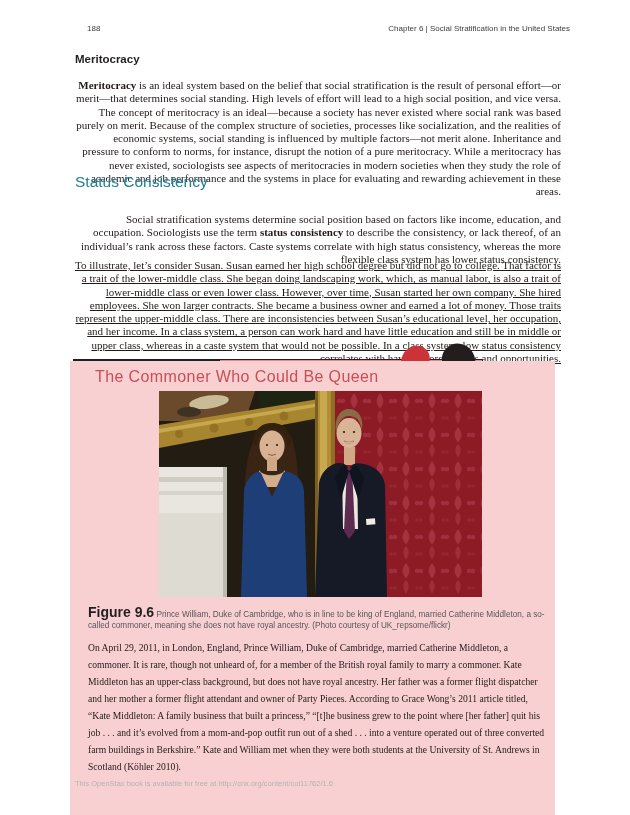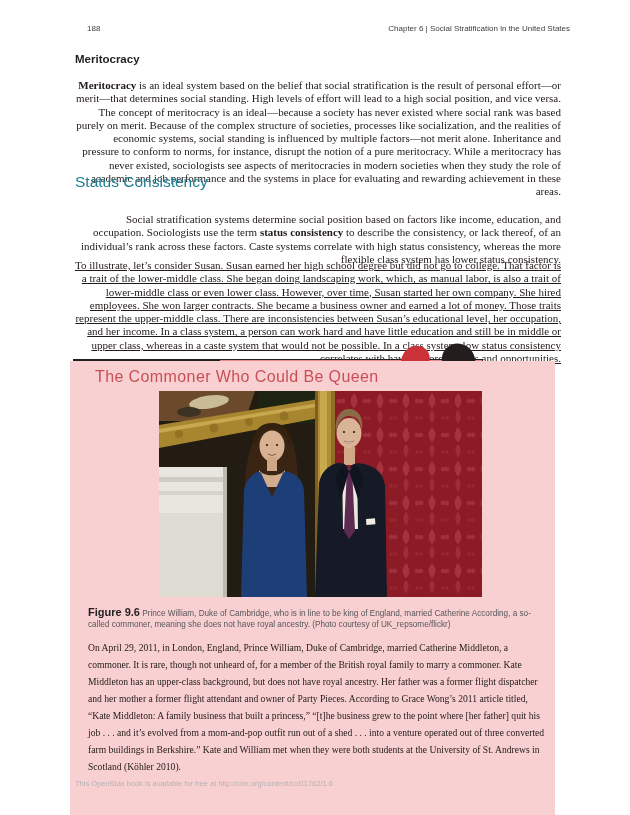--- a/index.html
+++ b/index.html
@@ -29,21 +29,21 @@
   .cat1{color:#8e2433;font-weight:bold;}
   .amp{color:#cc2a2f;font-weight:bold;margin-left:6px;}
   .cat2{color:#000000;font-weight:bold;}
   .heads{position:absolute;right:-1px;bottom:-1px;width:88px;height:37px;overflow:visible;}
   .pinkbox{position:absolute;left:70px;top:361px;width:485px;height:464px;background:#f9d0d2;}
   .box-title{position:absolute;left:25px;top:7px;font-family:"Liberation Sans",sans-serif;
     font-size:16px;letter-spacing:0.4px;color:#c84f55;}
   .photo{position:absolute;left:89px;top:30px;width:323px;height:206px;display:block;}
   .caption{position:absolute;left:18px;top:238px;width:457px;
     font-family:"Liberation Sans",sans-serif;font-size:8.2px;line-height:10.5px;color:#56565a;}
-  .caption b{font-size:11px;color:#231f20;}
+  .caption b{font-size:14px;color:#231f20;}
   .box-body{position:absolute;left:18px;top:268px;width:458px;
     font-size:9.6px;line-height:17px;color:#201a18;}
   .footer{position:absolute;left:75px;top:779px;font-family:"Liberation Sans",sans-serif;
     font-size:7.5px;color:#b3b3b3;text-align:center;}
 </style>
 </head>
 <body>
 
 <div class="page">
 
@@ -138,20 +138,20 @@
       <circle cx="195" cy="41" r="1.1" fill="#2a1d12"></circle>
       <path d="M185,50 Q190,54.5 195,50 Q190,52 185,50 Z" fill="#f0ebe2" stroke="#9a6a52" stroke-width="0.6"></path>
       <path d="M178,72 C168,75 162,82 160,92 L156,206 H228 L226,94 C224,83 218,76 205,73 C200,72 196,72 193,74 L190,78 L187,74 C184,72 181,72 178,72 Z" fill="#161a26"></path>
       <path d="M183,74 L190,81 L198,74 L199,138 L184,138 Z" fill="#ece8e0"></path>
       <path d="M188,77 L193,77 L196,140 L190,148 L185,140 Z" fill="#5d2b52"></path>
       <path d="M184,73 L190,80 L182,108 L176,87 Z" fill="#10141e"></path>
       <path d="M197,73 L190,80 L199,108 L205,87 Z" fill="#10141e"></path>
       <rect x="207" y="128" width="9" height="6" fill="#efece4" transform="rotate(-4 207 128)"></rect>
     </svg>
 
-    <p class="caption"><b>Figure 9.6</b><span> Prince William, Duke of Cambridge, who is in line to be king of England, married Catherine According, a so-called commoner, meaning she does not have royal ancestry. (Photo courtesy of UK_repsome/flickr)</span></p>
+    <p class="caption"><b>Figure 9.6</b><span> Prince William, Duke of Cambridge, who is in line to be king of England, married Catherine Middleton, a so-called commoner, meaning she does not have royal ancestry. (Photo courtesy of UK_repsome/flickr)</span></p>
 
     <p class="box-body">On April 29, 2011, in London, England, Prince William, Duke of Cambridge, married Catherine Middleton, a commoner. It is rare, though not unheard of, for a member of the British royal family to marry a commoner. Kate Middleton has an upper-class background, but does not have royal ancestry. Her father was a former flight dispatcher and her mother a former flight attendant and owner of Party Pieces. According to Grace Wong’s 2011 article titled, “Kate Middleton: A family business that built a princess,” “[t]he business grew to the point where [her father] quit his job . . . and it’s evolved from a mom-and-pop outfit run out of a shed . . . into a venture operated out of three converted farm buildings in Berkshire.” Kate and William met when they were both students at the University of St. Andrews in Scotland (Köhler 2010).</p>
   </div>
 
   <div class="footer">This OpenStax book is available for free at http://cnx.org/content/col11762/1.6</div>
 
 </div>
 
 </body></html>

